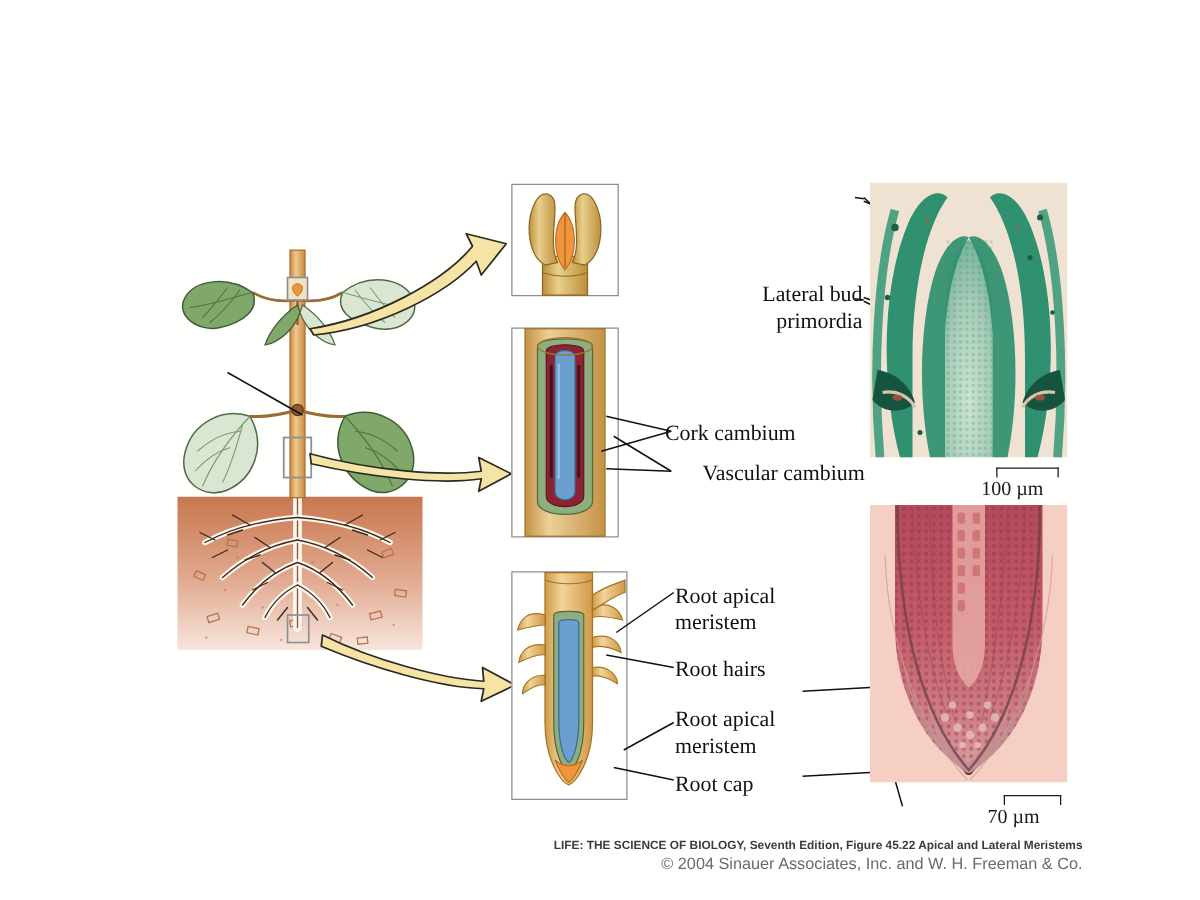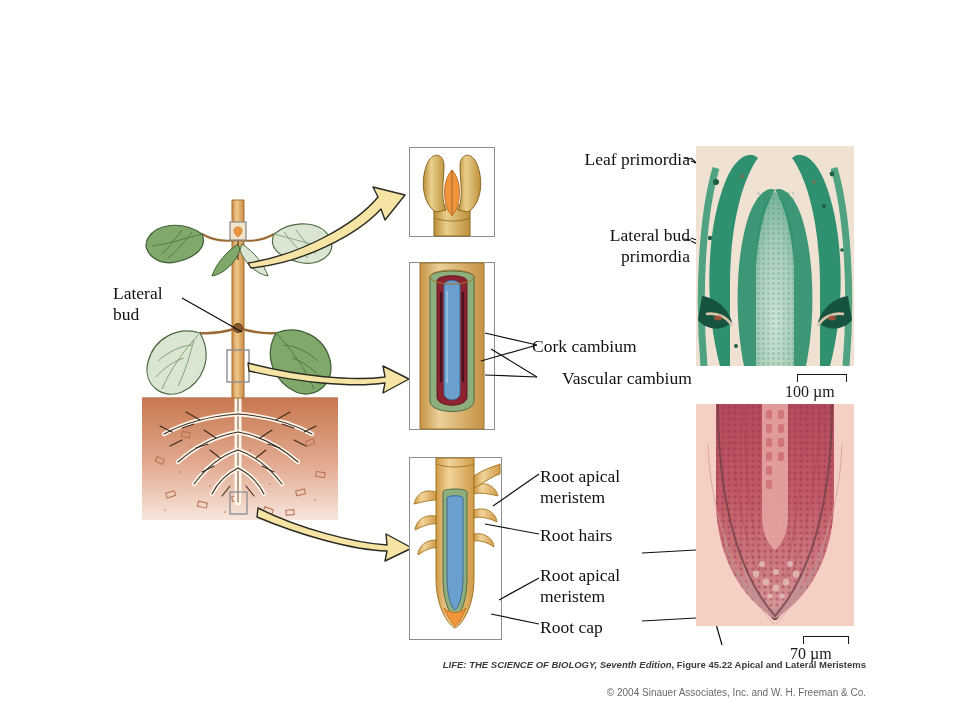--- a/index.html
+++ b/index.html
@@ -76,22 +76,22 @@
   
   #footer {
     position: absolute;
     right: 94px;
     bottom: 22px;
     text-align: right;
     font-family: "Liberation Sans", sans-serif;
     color: #3b3b3b;
   }
   #footer .line1 { font-size: 9.5px; font-weight: bold; }
-  #footer .line1 .ital { font-style: italic; }
-  #footer .line2 { font-size: 10px; color: #6a6a6a; margin-top: 17px; }
+  #footer .line1 .ital { }
+  #footer .line2 { font-size: 13px; color: #6a6a6a; margin-top: 1px; }
 
   svg { overflow: visible; }
 </style>
 </head>
 <body>
 
 <div id="slide">
 
 
   <svg style="position:absolute; left:120px; top:200px;" width="260" height="350" viewBox="0 0 260 350">
@@ -242,22 +242,20 @@
       </g>
 
       <path d="M118 44 C 106 52 96 64 92 76 C 104 74 116 62 120 50 Z" fill="#7fa86a" stroke="#3e5c36" stroke-width="1"></path>
       <path d="M122 44 C 134 52 144 64 148 76 C 136 74 124 62 120 50 Z" fill="#dbe6d2" stroke="#4e6b46" stroke-width="1"></path>
 
       <rect x="110" y="22" width="16" height="18" fill="#f2e3c8" stroke="#8d8d93" stroke-width="1.3"></rect>
       <path d="M114 30 C 115 26 121 26 122 30 C 122 34 118 37 118 37 C 118 37 114 34 114 30 Z" fill="#f0953c" stroke="#b06a22" stroke-width="0.7"></path>
     </g>
   </svg>
 
-  <div class="fig-label" style="left:113px; top:283px; width:72px; line-height:1.18;">Lateral
-bud</div>
 
   <svg style="position:absolute; left:180px; top:292px;" width="70" height="46">
     <line x1="2" y1="6" x2="62" y2="40" stroke="#111" stroke-width="1.3"></line>
   </svg>
 
   <svg style="position:absolute; left:245px; top:165px;" width="165" height="105" viewBox="0 0 165 105">
     <path d="M3 98 C 55 90 110 60 133 32 L128 22 L160 30 L140 55 L136 44 C 112 70 58 98 6 103 Z" fill="#f5e4a3" stroke="#2a2a22" stroke-width="1.4" stroke-linejoin="round"></path>
   </svg>
 
   <svg style="position:absolute; left:245px; top:355px;" width="168" height="46" viewBox="0 0 168 46">
@@ -346,21 +344,20 @@
       <path d="M33 34 C 33 30 57 30 57 34 L57 120 C 57 146 49 158 45 160 C 41 158 33 146 33 120 Z" fill="#8fae7e" stroke="#4f6b45" stroke-width="1"></path>
 
       <path d="M37 40 C 37 37 53 37 53 40 L53 118 C 53 140 48 150 45 152 C 42 150 37 140 37 118 Z" fill="#6b9fce" stroke="#3c6b96" stroke-width="1"></path>
 
       <path d="M34 150 C 38 160 42 166 45 168 C 48 166 52 160 56 150 C 50 156 40 156 34 150 Z" fill="#f0953c" stroke="#bf6c1c" stroke-width="0.9"></path>
 
       <path d="M26 6 C 36 10 54 10 64 6" fill="none" stroke="#a4741f" stroke-width="0.9"></path>
     </svg>
   </div>
 
-  <div class="fig-label right-align" style="left:525px; top:150px; width:165px;">Leaf primordia</div>
 
   <div class="fig-label right-align" style="left:525px; top:225px; width:165px; line-height:1.2;">Lateral bud
 primordia</div>
 
   <div class="fig-label" style="left:532px; top:337px; width:170px;">Cork cambium</div>
 
   <div class="fig-label" style="left:562px; top:369px; width:180px;">Vascular cambium</div>
 
   <div class="fig-label" style="left:540px; top:466px; width:130px; line-height:1.2;">Root apical
 meristem</div>

